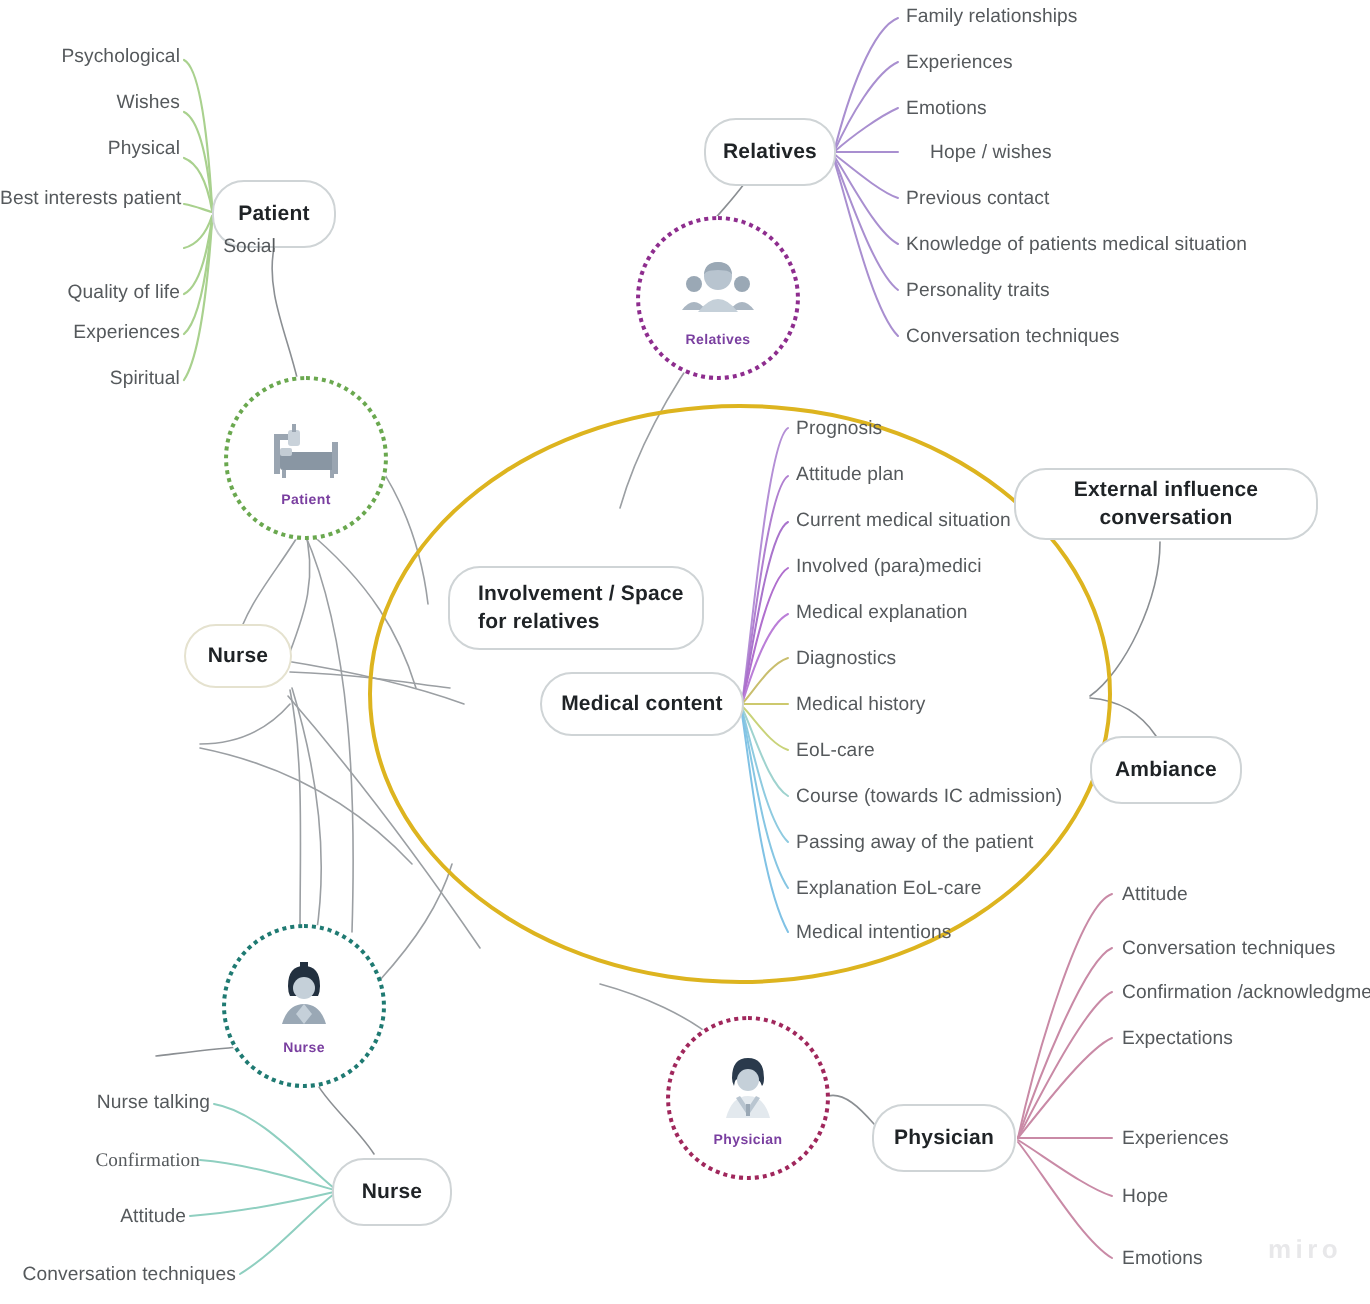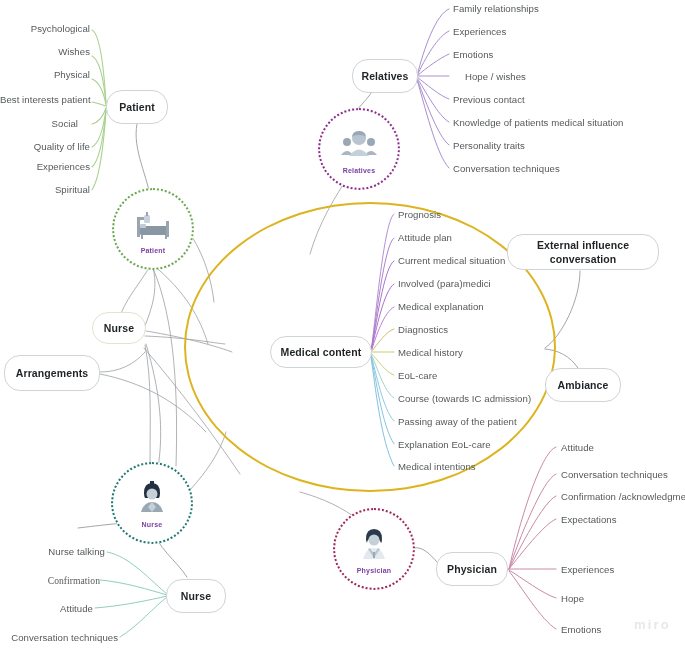--- a/index.html
+++ b/index.html
@@ -216,24 +216,24 @@
   </div>
 
   <div class="node center" style="left:352px;top:59px;width:66px;height:34px;">
     <span>Relatives</span>
   </div>
 
   <div class="node center warm" style="left:92px;top:312px;width:54px;height:32px;">
     <span>Nurse</span>
   </div>
 
-  <div class="node center" style="left:4px;top:355px;width:96px;height:36px;">
-    <span>Arrangements</span>
-  </div>
-
+
+  <div class="node left" style="left:224px;top:283px;width:128px;height:42px;">
+    <span>Involvement / Space for relatives</span>
+  </div>
 
   <div class="node center" style="left:270px;top:336px;width:102px;height:32px;">
     <span>Medical content</span>
   </div>
 
   <div class="node center" style="left:545px;top:368px;width:76px;height:34px;">
     <span>Ambiance</span>
   </div>
 
   <div class="node center" style="left:507px;top:234px;width:152px;height:36px;">
@@ -245,21 +245,21 @@
   </div>
 
   <div class="node center" style="left:436px;top:552px;width:72px;height:34px;">
     <span>Physician</span>
   </div>
 
   <div class="leaf r" style="left:0;top:24px;width:90px;">Psychological</div>
   <div class="leaf r" style="left:0;top:47px;width:90px;">Wishes</div>
   <div class="leaf r" style="left:0;top:70px;width:90px;">Physical</div>
   <div class="leaf r" style="left:0;top:95px;width:90px;">Best interests patient</div>
-  <div class="leaf r" style="left:0;top:119px;width:78px;">Social</div>
+  <div class="leaf r" style="left:0;top:119px;width:98px;padding-left:40px;">Social</div>
   <div class="leaf r" style="left:0;top:142px;width:90px;">Quality of life</div>
   <div class="leaf r" style="left:0;top:162px;width:90px;">Experiences</div>
   <div class="leaf r" style="left:0;top:185px;width:90px;">Spiritual</div>
 
   <div class="leaf" style="left:453px;top:4px;">Family relationships</div>
   <div class="leaf" style="left:453px;top:27px;">Experiences</div>
   <div class="leaf" style="left:453px;top:50px;">Emotions</div>
   <div class="leaf" style="left:453px;top:72px;padding-left:12px;">Hope / wishes</div>
   <div class="leaf" style="left:453px;top:95px;">Previous contact</div>
   <div class="leaf" style="left:453px;top:118px;">Knowledge of patients medical situation</div>

